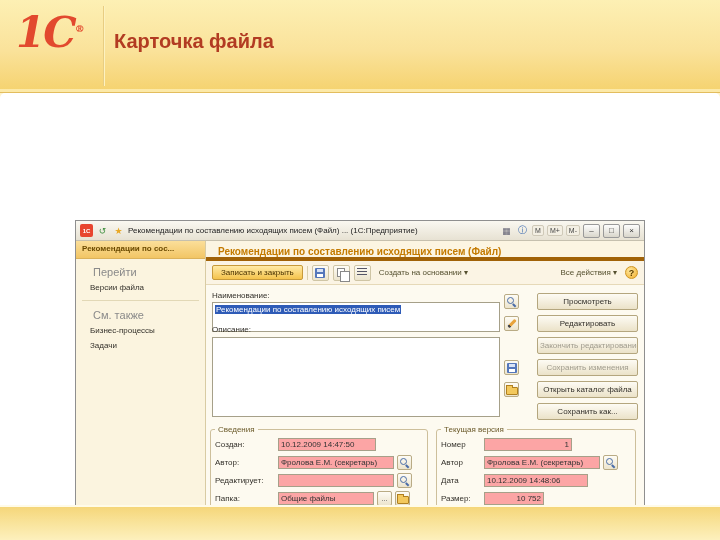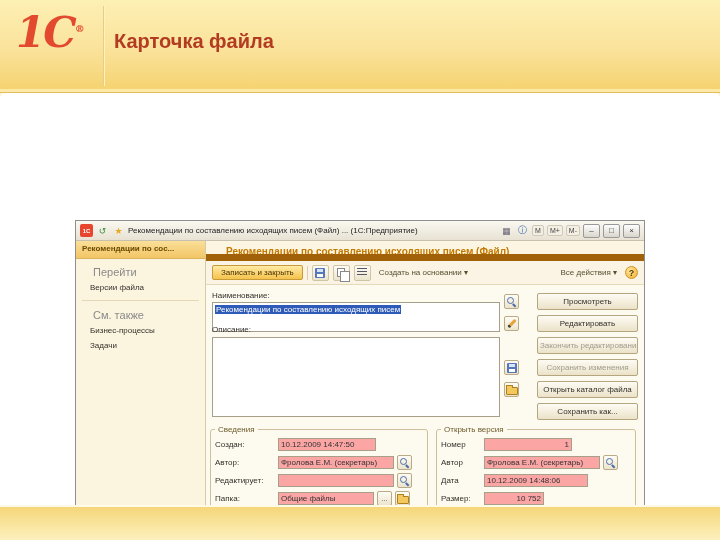--- a/index.html
+++ b/index.html
@@ -67,22 +67,22 @@
     height:18px; padding:3px 6px; font-weight:bold; color:#6b4a00;
     background:linear-gradient(180deg,#fbdf9a,#f2c565);
     border-bottom:1px solid #dcb25a; white-space:nowrap; overflow:hidden;
   }
   .sb-caption { color:#8a8a8a; font-size:11px; padding:7px 17px 2px; }
   .sb-link { color:#33302a; padding:3px 14px; cursor:pointer; }
   .sb-sep { height:1px; background:#e2d8b6; margin:5px 6px 1px; }
   
   .main { flex:1; position:relative; background:#fdfaf0; }
   .main-heading {
-    height:20px; padding:5px 20px 0; font-size:10px; font-weight:bold; color:#c47a00;
-    background:#fcf5e2; border-bottom:7px solid #a16207;
+    height:20px; padding:5px 12px 0; font-size:10px; font-weight:bold; color:#c47a00;
+    background:#fcf5e2; border-bottom:4px solid #a16207;
     white-space:nowrap; overflow:hidden;
   }
   .toolbar {
     height:24px; display:flex; align-items:center; gap:4px; padding:0 6px;
     background:#fbf4e4; border-bottom:1px solid #e6d9b8;
   }
   .btn-primary {
     font-family:inherit; font-size:8px; color:#4a3200;
     background:linear-gradient(180deg,#ffeaa6,#f5c34c);
     border:1px solid #c79a3a; border-radius:2px; padding:2px 8px; cursor:pointer;
@@ -279,21 +279,21 @@
               <span class="glabel w60">Код:</span>
               <span class="ginput w70">000000028</span>
             </div>
             <div class="grow">
               <span class="glabel w60">Расширение:</span>
               <span class="ginput w48">doc</span>
             </div>
           </fieldset>
 
           <fieldset class="group" style="left:230px; top:140px; width:200px; height:126px;">
-            <legend>Открыть версия</legend>
+            <legend>Текущая версия</legend>
             <div class="grow">
               <span class="glabel w40">Номер</span>
               <span class="ginput w88 right">1</span>
             </div>
             <div class="grow">
               <span class="glabel w40">Автор</span>
               <span class="ginput w116">Фролова Е.М. (секретарь)</span>
               <span class="mini-btn">
                   <span class="mag"></span>
                 </span>

